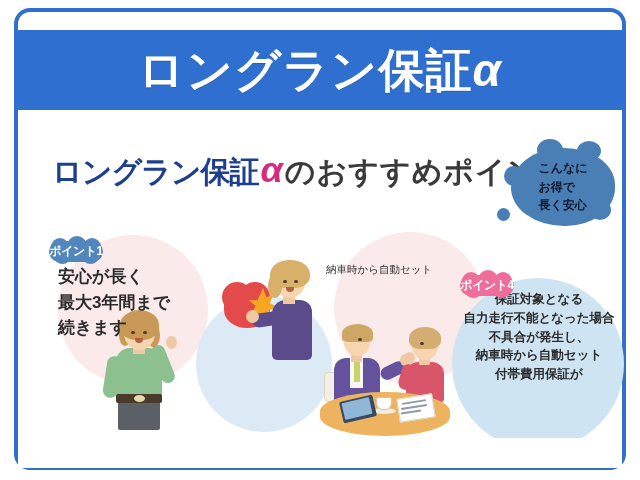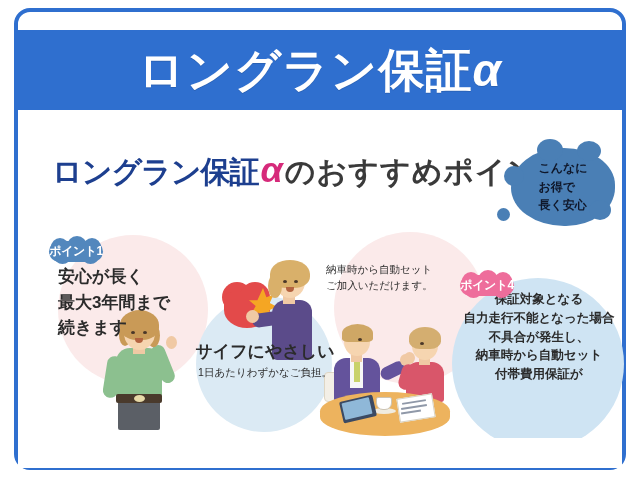--- a/index.html
+++ b/index.html
@@ -276,28 +276,23 @@
     <div class="blob b-r"></div>
     <div class="blob b-main"></div>
     <div class="badge-label">ポイント1</div>
   </div>
   <div class="ptxt t-p1">
     <div class="hdr">安心が長く</div>
     <div class="hdr">最大3年間まで</div>
     <div class="hdr">続きます</div>
   </div>
 
-  <div class="ptxt t-p2">
-    <div class="hdr">サイフにやさしい</div>
-    <div class="sub">1日あたりわずかなご負担。</div>
-  </div>
 
   <div class="ptxt t-p3">
     <div class="sub">納車時から自動セット</div>
-    <div class="sub">ご加入いただけます。</div>
   </div>
 
   <div class="ptxt t-p4">
     <div class="hdr">保証対象となる</div>
     <div class="hdr">自力走行不能となった場合</div>
     <div class="hdr">不具合が発生し、</div>
     <div class="hdr">納車時から自動セット</div>
     <div class="hdr">付帯費用保証が</div>
   </div>
   <div class="badge badge-pink bg4">

